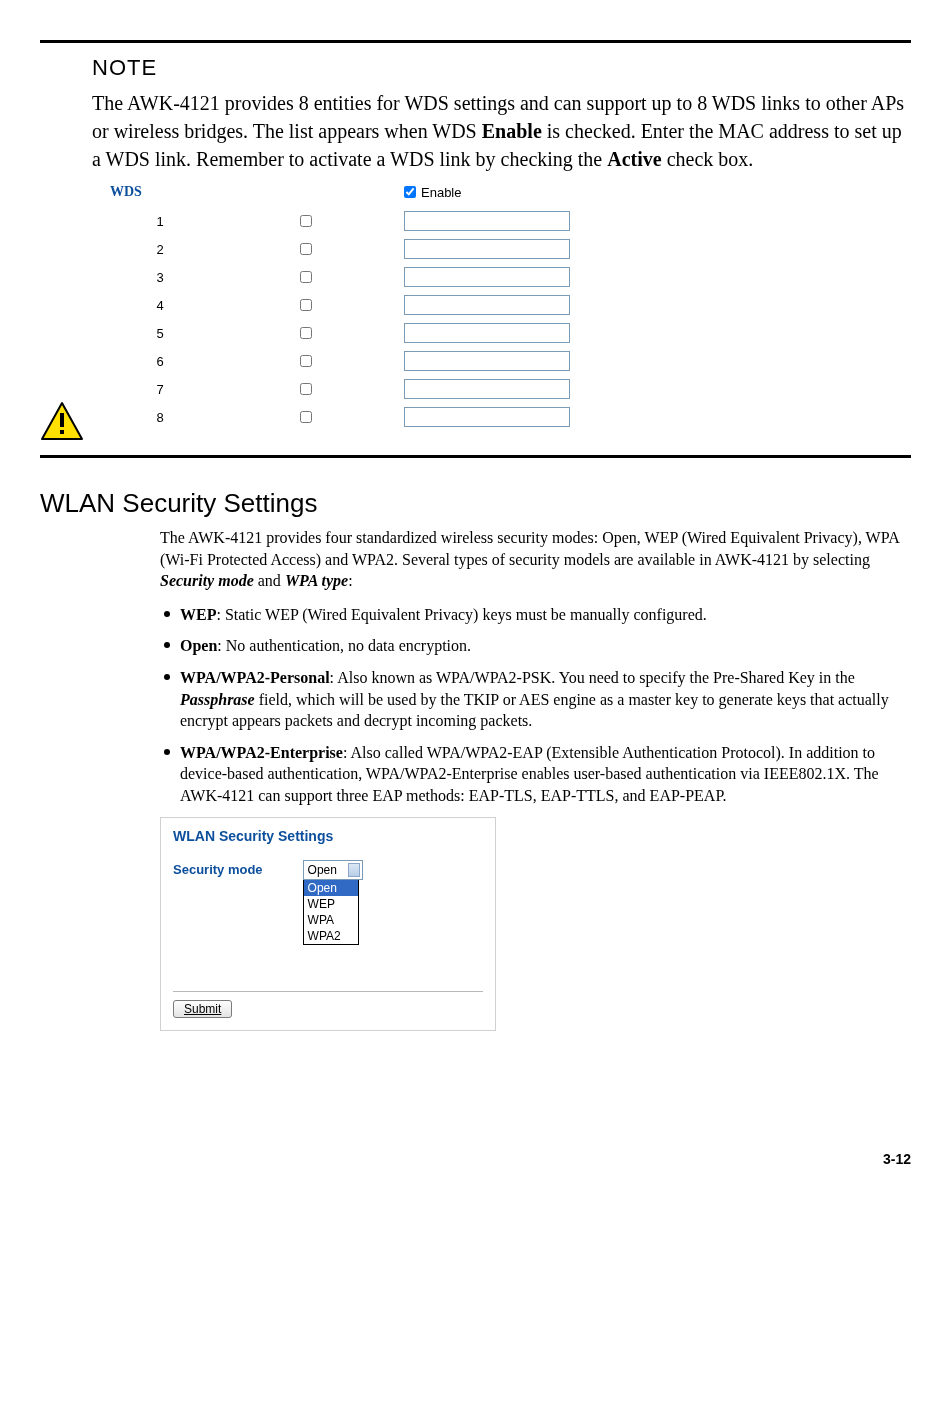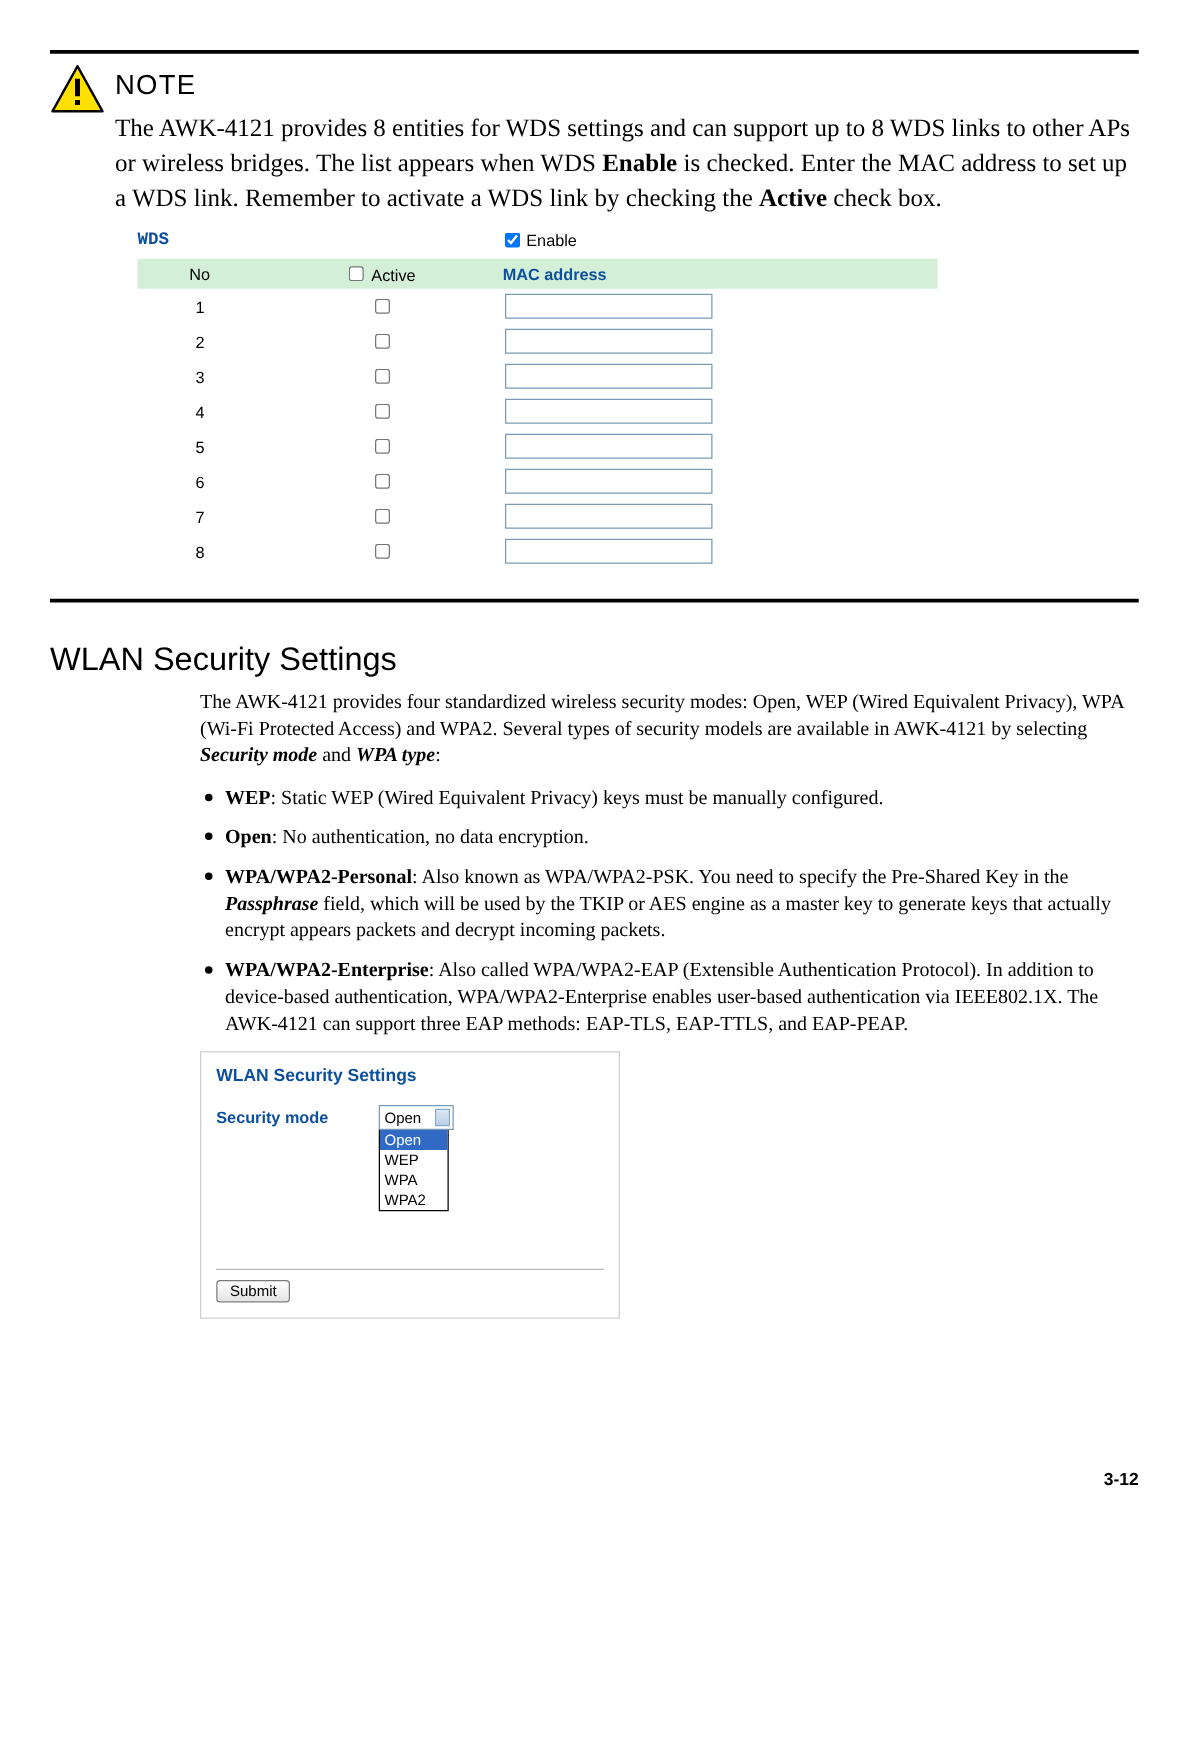--- a/index.html
+++ b/index.html
@@ -19,34 +19,34 @@
     justify-content: space-between;
     font-family: Arial, Helvetica, sans-serif;
     font-weight: bold;
     font-size: 15px;
     border-bottom: 1px solid #000;
     padding-bottom: 2px;
   }
   .hr-thick { border-top: 3px solid #000; margin: 30px 0 8px 0; }
   .hr-thin { border-top: 1px solid #000; margin: 8px 0 30px 0; }
 
-  .note-block { display: flex; align-items: flex-start; }
+  .note-block { display: flex; align-items: flex-end; }
   .warning-icon { width: 44px; height: 40px; margin-right: 8px; flex-shrink: 0; }
   .note-title {
     font-family: "Arial Narrow", Arial, sans-serif;
     font-size: 22px;
     letter-spacing: 1px;
     font-weight: normal;
     margin: 4px 0 8px 0;
   }
   .note-body p { margin: 0 0 10px 0; line-height: 1.4; font-size: 20px; }
 
   .wds-table-wrap { margin: 10px 0 10px 18px; }
   .wds-heading-row { display: flex; align-items: center; margin-bottom: 6px; }
-  .wds-title { color: #0c4f9c; font-family: Liberation Mono, monospace; font-weight: bold; font-size: 14px; width: 290px; }
+  .wds-title { color: #0c4f9c; font-family: Liberation Serif, serif; font-weight: bold; font-size: 14px; width: 290px; }
   .enable-group { font-family: Arial, sans-serif; font-size: 13px; display: flex; align-items: center; gap: 2px; }
   .wds-col-header {
     display: flex;
     align-items: center;
     background: #d4efd7;
     font-family: Arial, sans-serif;
     font-size: 13px;
     height: 24px;
     width: 640px;
   }
@@ -80,20 +80,21 @@
   .ss-list { border: 1px solid #000; width: 54px; margin-top: -1px; }
   .ss-list div { padding: 1px 4px; font-size: 12px; }
   .ss-list .sel { background: #316ac5; color: #fff; }
   .ss-hr { border-top: 1px solid #b8b8b8; margin: 46px 0 8px 0; }
   .ss-submit {
     font-size: 12px;
     padding: 1px 10px;
     background: linear-gradient(#fefefe,#e4e4e4);
     border: 1px solid #7a7a7a;
     border-radius: 3px;
+    text-decoration: underline;
   }
   .page-num { text-align: right; font-family: Arial, sans-serif; font-weight: bold; font-size: 14px; margin-top: 120px; }
 </style>
 </head>
 <body>
 
 <div class="page">
 
 
   <div class="hr-thick"></div>
@@ -110,27 +111,20 @@
         <span>The AWK-4121 provides 8 entities for WDS settings and can support up to 8 WDS links to other APs or wireless bridges. The list appears when WDS </span><b>Enable</b><span> is checked. Enter the MAC address to set up a WDS link. Remember to activate a WDS link by checking the </span><b>Active</b><span> check box.</span>
       </p>
 
       <div class="wds-table-wrap">
         <div class="wds-heading-row">
           <span class="wds-title">WDS</span>
           <span class="enable-group">
             <input type="checkbox" class="sm" checked="" style="">
             <span>Enable</span>
           </span>
-        </div>
-        <div class="wds-col-header">
-          <div class="col-no">No</div>
-          <div class="col-active">
-            <input type="checkbox" class="sm" style=""> <span>Active</span>
-          </div>
-          <div class="col-mac">MAC address</div>
         </div>
 
         <div class="wds-row">
           <div class="col-no">1</div>
           <div class="col-active"><input type="checkbox" class="sm" style=""></div>
           <div class="col-mac"><input type="text" class="mac-input" style=""></div>
         </div>
         <div class="wds-row">
           <div class="col-no">2</div>
           <div class="col-active"><input type="checkbox" class="sm" style=""></div>

